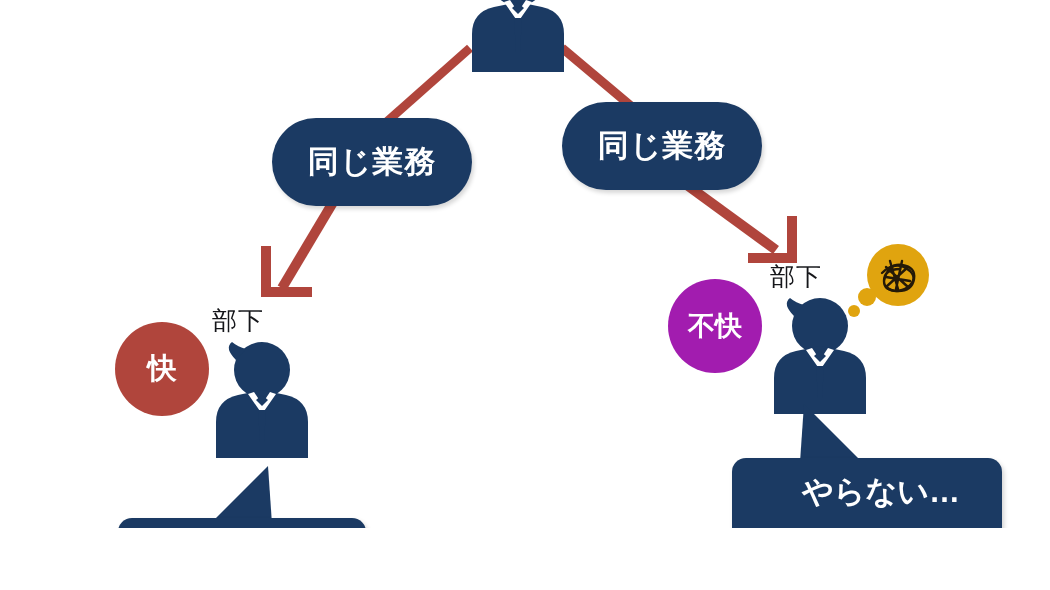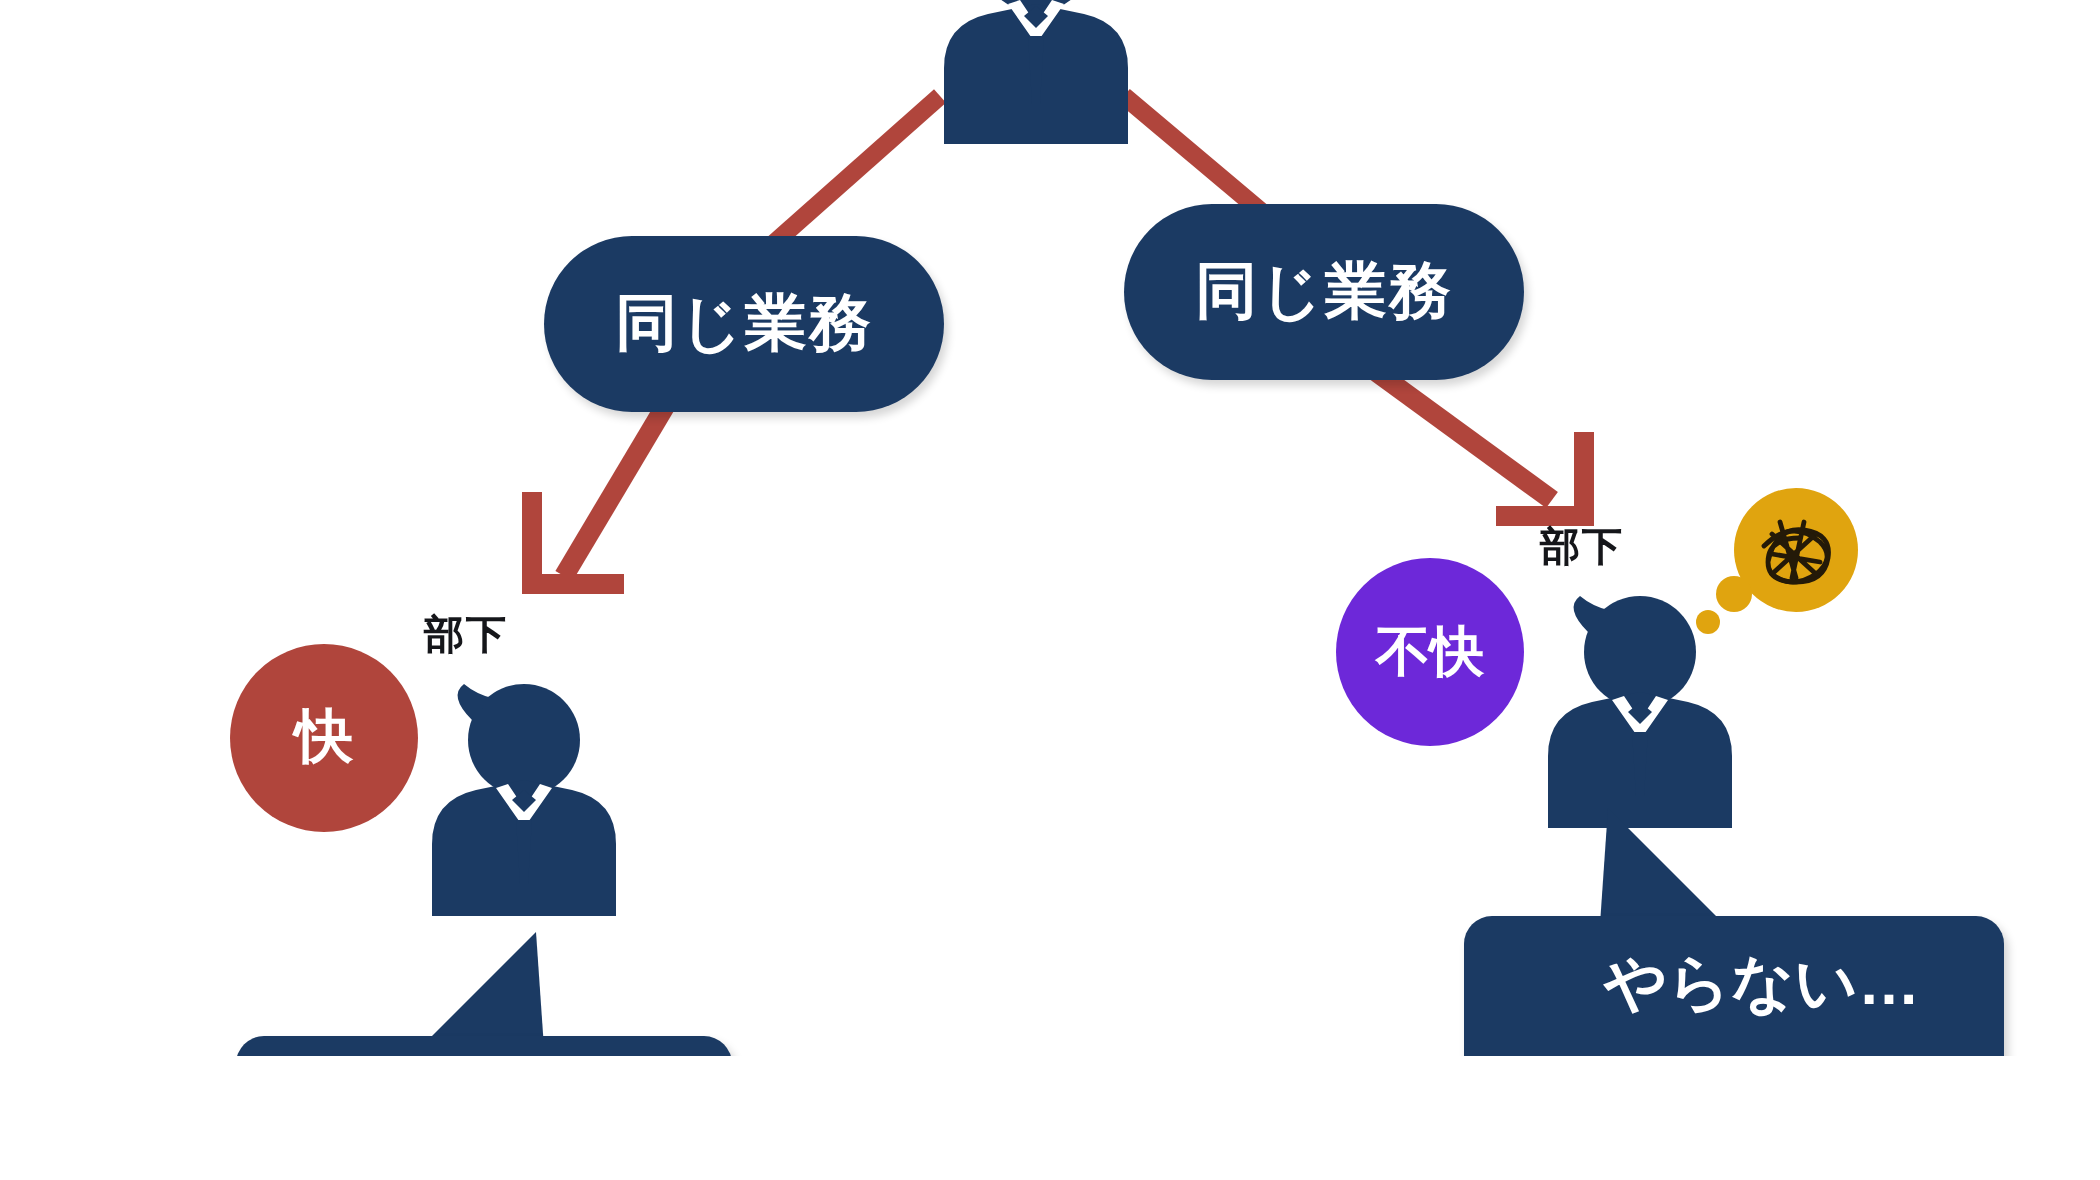--- a/index.html
+++ b/index.html
@@ -51,28 +51,28 @@
     display: flex;
     align-items: center;
     justify-content: center;
     border-radius: 50%;
     color: #ffffff;
     font-size: 29px;
     font-weight: 700;
     white-space: nowrap;
   }
   .emotion-kai   { left: 115px; top: 322px; width: 94px; height: 94px; background: #B0453C; }
-  .emotion-fukai { left: 668px; top: 279px; width: 94px; height: 94px; background: #6d28d9; font-size: 27px; }
+  .emotion-fukai { left: 668px; top: 279px; width: 94px; height: 94px; background: #a21caf; font-size: 27px; }
 
   
   .person-label {
     position: absolute;
     color: #15161a;
-    font-size: 20px;
-    font-weight: 700;
+    font-size: 25px;
+    font-weight: 400;
     letter-spacing: 1px;
     white-space: nowrap;
   }
   .label-left  { left: 212px; top: 304px; }
   .label-right { left: 770px; top: 260px; }
 
   
   .person { position: absolute; }
   .person-left  { left: 210px; top: 338px; width: 100px; height: 120px; }
   .person-right { left: 768px; top: 294px; width: 100px; height: 120px; }

